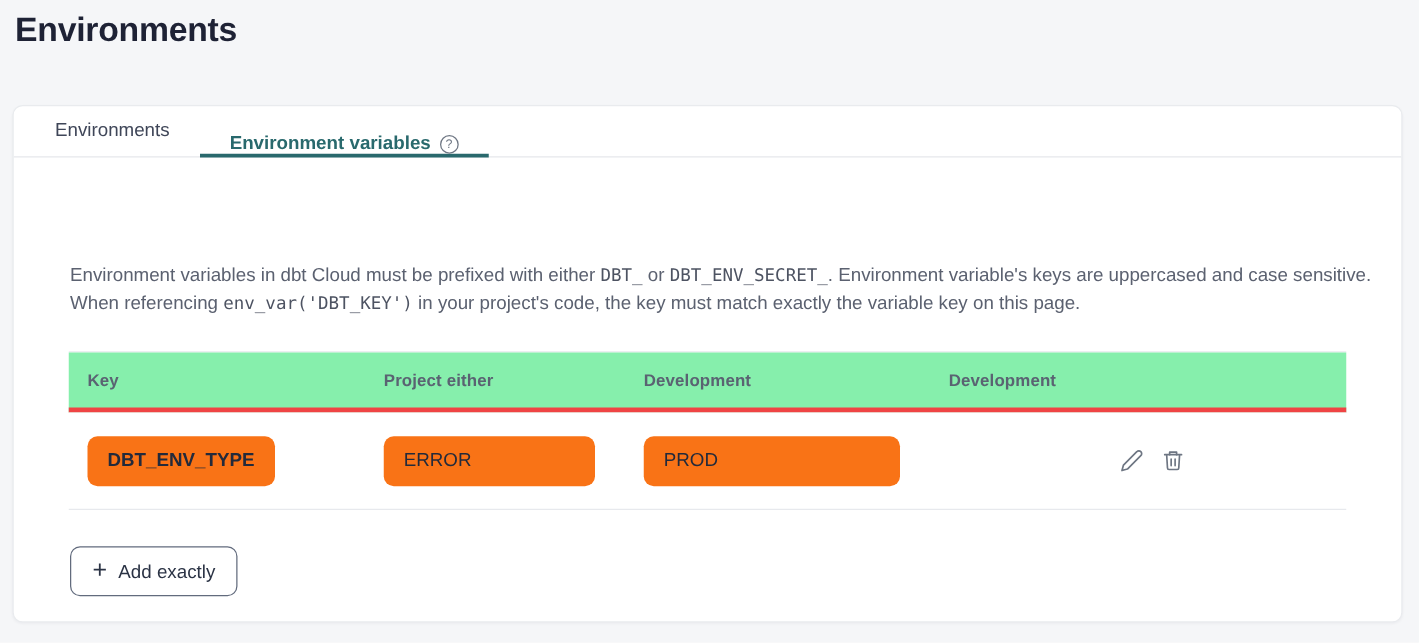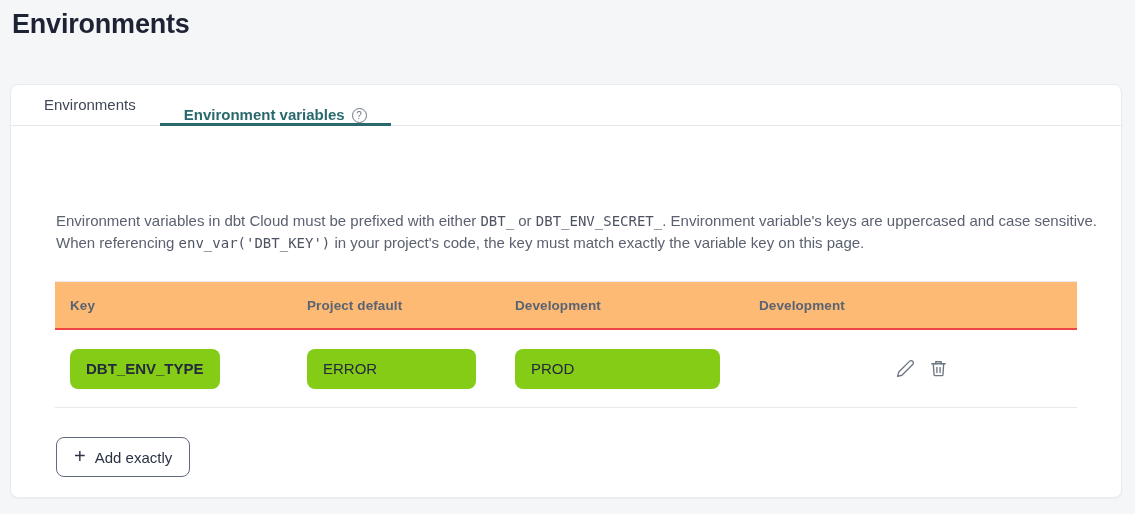--- a/index.html
+++ b/index.html
@@ -77,35 +77,35 @@
     color: #4d5362;
   }
   .vars-table { margin-top: 27px; border-top: 1px solid #e7e9ed; }
   .thead, .trow {
     display: grid;
     grid-template-columns: 237px 208px 244px 220px 1fr;
     align-items: center;
   }
   .thead {
     height: 48px;
-    background: #fdba74;
-    border-bottom: 2px solid #ef4444;
+    background: #86efac;
+    border-bottom: 4px solid #ef4444;
   }
   .th {
     padding-left: 15px;
     font-size: 13.5px;
     font-weight: 700;
     color: #5a6372;
     letter-spacing: 0.1px;
   }
   .trow { height: 78px; border-bottom: 1px solid #e7e9ed; background: #ffffff; }
   .td { padding-left: 15px; }
   .field {
     height: 40px;
-    background: #84cc16;
+    background: #f97316;
     border-radius: 8px;
     display: flex;
     align-items: center;
     padding: 0 16px;
     font-size: 15px;
     color: #232a3b;
     width: calc(100% - 24px);
   }
   .field.key-pill {
     display: inline-flex;
@@ -177,21 +177,21 @@
         <span>Environment variables in dbt Cloud must be prefixed with either </span><span class="code">DBT_</span><span> or </span><span class="code">DBT_ENV_SECRET_</span><span>. Environment variable's keys are uppercased and case sensitive.</span>
       </div>
       <div>
         <span>When referencing </span><span class="code">env_var('DBT_KEY')</span><span> in your project's code, the key must match exactly the variable key on this page.</span>
       </div>
     </div>
 
     <div class="vars-table">
       <div class="thead">
         <div class="th">Key</div>
-        <div class="th">Project default</div>
+        <div class="th">Project either</div>
         <div class="th">Development</div>
         <div class="th">Development</div>
         <div class="th"></div>
       </div>
 
       <div class="trow">
         <div class="td">
           <span class="field key-pill">DBT_ENV_TYPE</span>
         </div>
         <div class="td">

